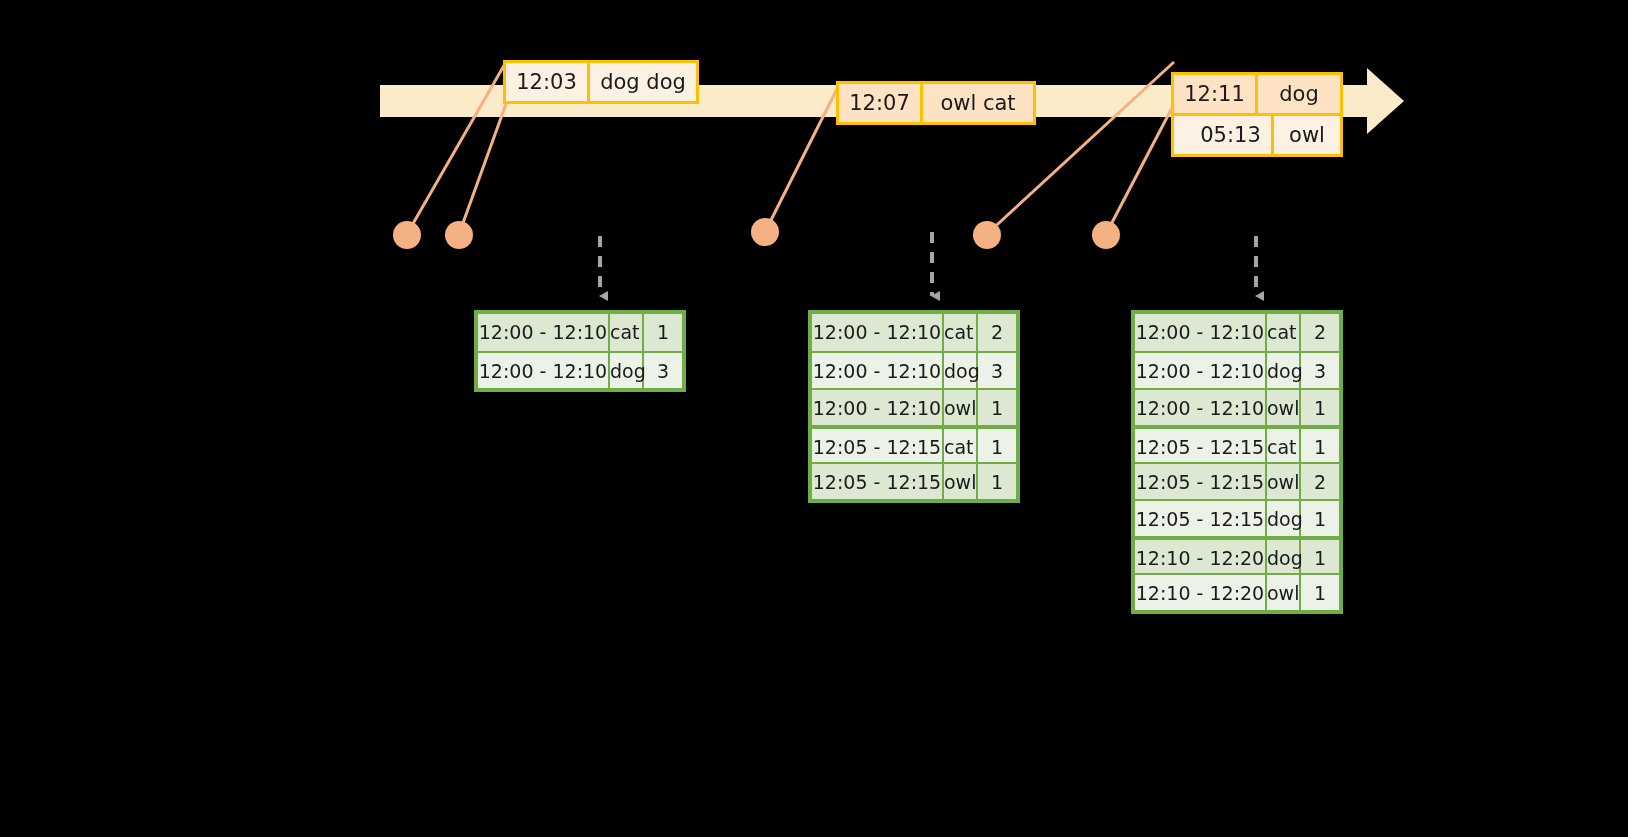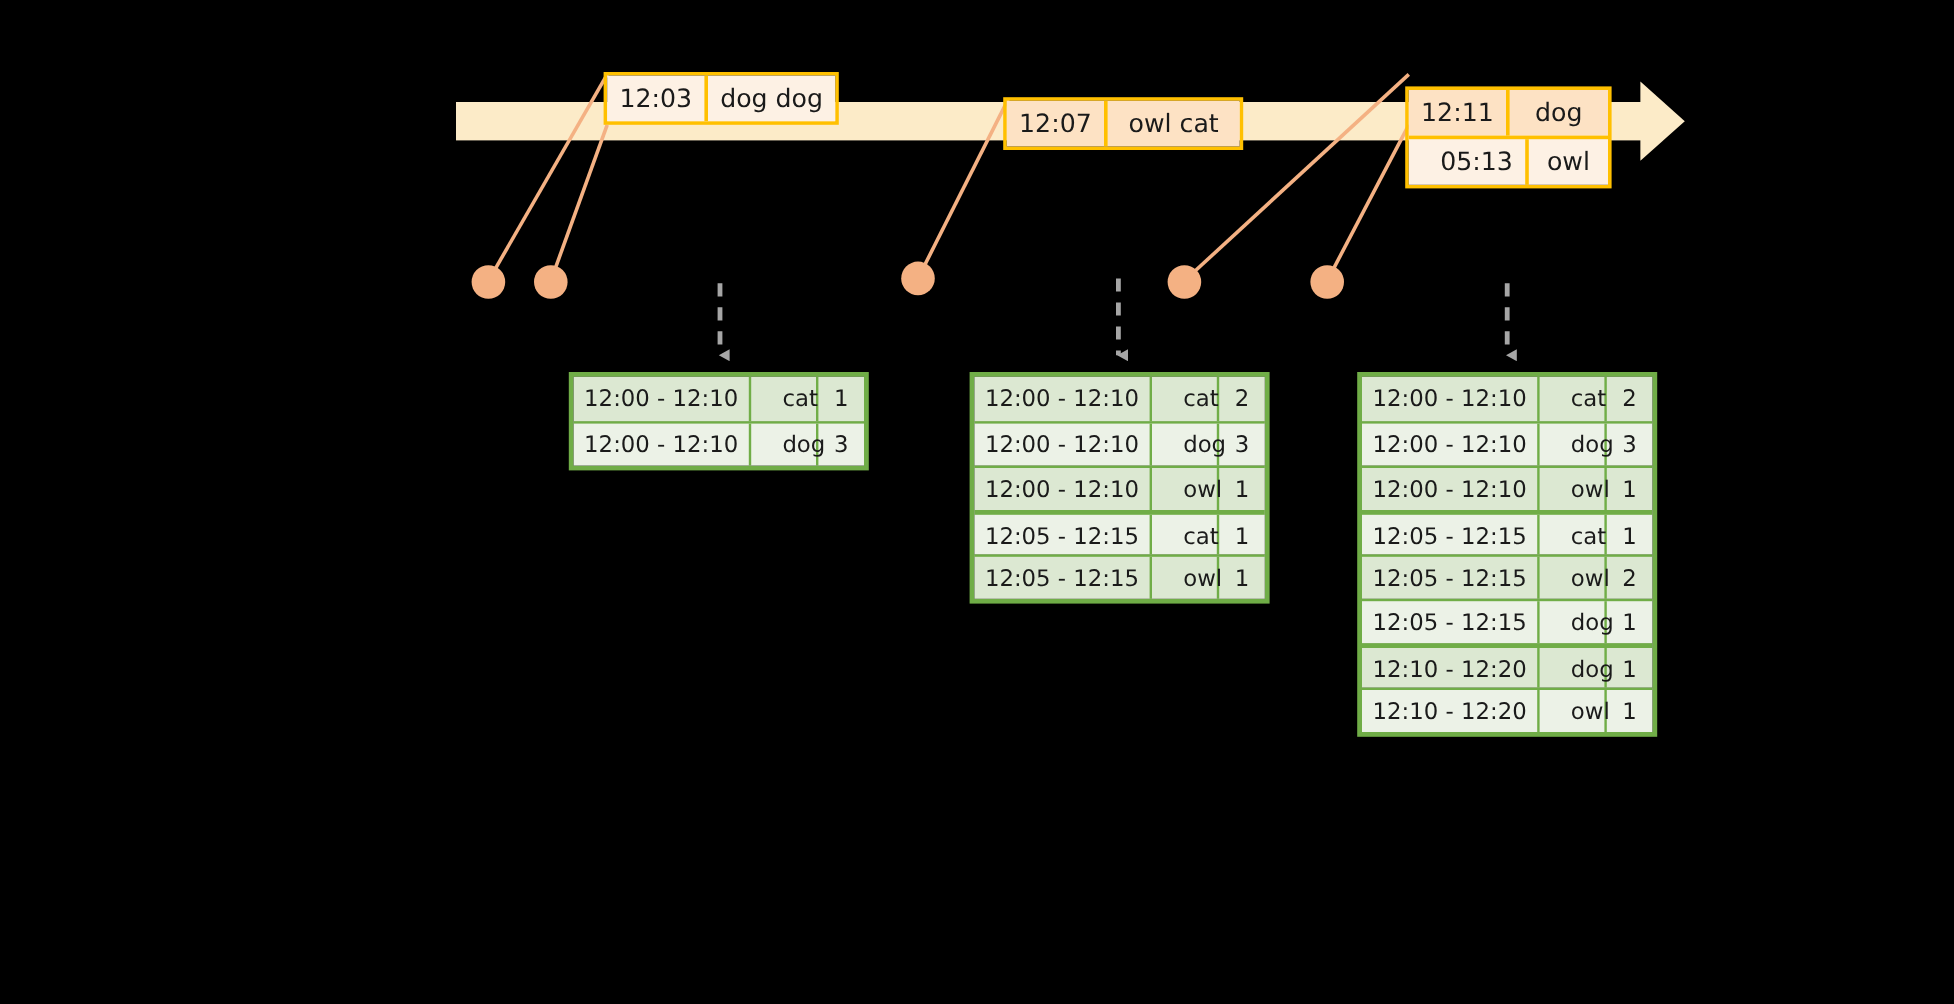--- a/index.html
+++ b/index.html
@@ -75,38 +75,37 @@
     display: flex;
     box-sizing: border-box;
     height: 37px;
   }
   .res-row.shade-a { background: #DCE8D2; }
   .res-row.shade-b { background: #ECF2E7; }
   .res-row + .res-row { border-top: 2px solid #70AD47; }
   .res-row.group-break { border-top: 4px solid #70AD47; }
   .res-win {
     box-sizing: border-box;
-    width: 148px;
+    width: 132px;
     text-align: center;
     font-size: 19px;
     color: #1a1a1a;
     line-height: 37px;
     border-right: 2px solid #70AD47;
     white-space: nowrap;
   }
   .res-key {
     box-sizing: border-box;
-    width: 56px;
+    width: 34px;
     text-align: left;
     font-size: 19px;
     color: #1a1a1a;
     line-height: 37px;
     border-right: 2px solid #70AD47;
     white-space: nowrap;
-    padding-left: 26px;
   }
   .res-count {
     box-sizing: border-box;
     width: 38px;
     text-align: center;
     font-size: 19px;
     color: #1a1a1a;
     line-height: 37px;
     white-space: nowrap;
   }

